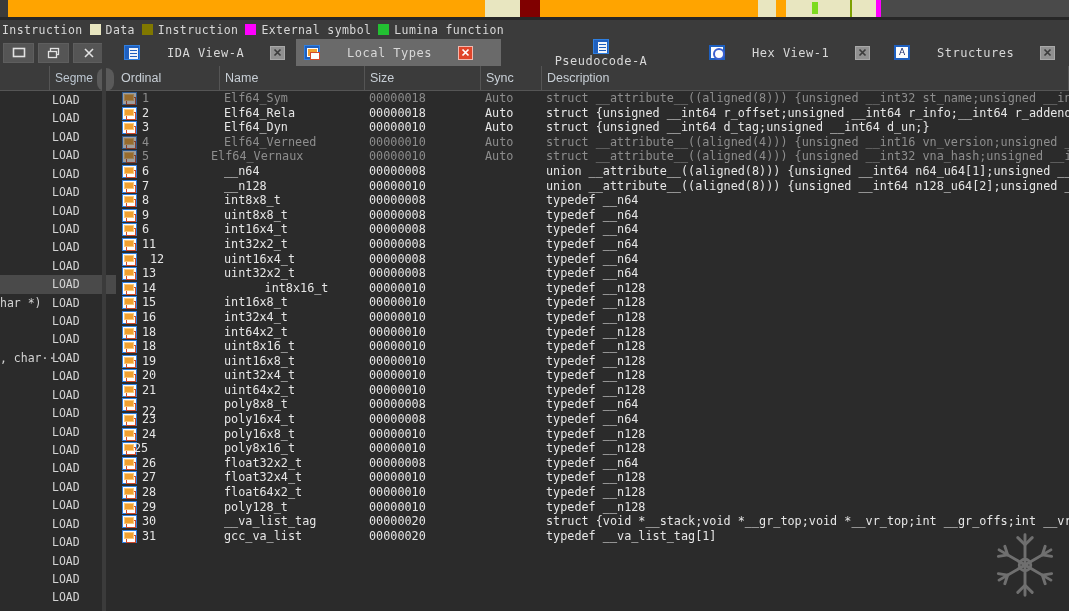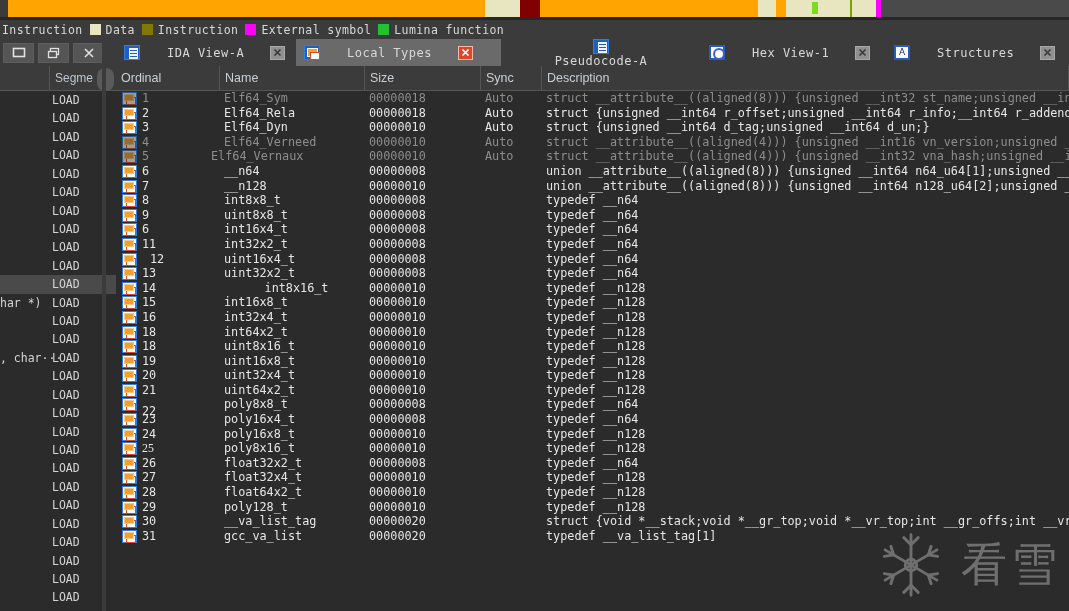--- a/index.html
+++ b/index.html
@@ -547,21 +547,21 @@
         <div class="trow">
           <span class="rowicon"></span>
           <span class="tcell" style="left: 26px; width: 78px;">24</span>
           <span class="tcell" style="left: 108px; width: 145px;">poly16x8_t</span>
           <span class="tcell" style="left: 253px; width: 116px;">00000010</span>
           <span class="tcell" style="left: 369px; width: 61px;"></span>
           <span class="tcell" style="left: 430px; width: 557px;">typedef __n128</span>
         </div>
         <div class="trow">
           <span class="rowicon"></span>
-          <span class="tcell" style="left: 26px; width: 78px; font-family: Liberation Serif, serif;">25</span>
+          <span class="tcell" style="left: 18px; width: 78px;">25</span>
           <span class="tcell" style="left: 108px; width: 145px;">poly8x16_t</span>
           <span class="tcell" style="left: 253px; width: 116px;">00000010</span>
           <span class="tcell" style="left: 369px; width: 61px;"></span>
           <span class="tcell" style="left: 430px; width: 557px;">typedef __n128</span>
         </div>
         <div class="trow">
           <span class="rowicon"></span>
           <span class="tcell" style="left: 26px; width: 78px;">26</span>
           <span class="tcell" style="left: 108px; width: 145px;">float32x2_t</span>
           <span class="tcell" style="left: 253px; width: 116px;">00000008</span>
@@ -614,17 +614,16 @@
   <div class="wm">
     <svg width="72" height="72" viewBox="0 0 100 100">
       <g stroke="#9a9a9a" stroke-width="4" fill="none" stroke-linecap="round">
         <path d="M50 8 V92 M14 29 L86 71 M14 71 L86 29"></path>
         <path d="M50 22 L40 12 M50 22 L60 12 M50 78 L40 88 M50 78 L60 88"></path>
         <path d="M26 36 L13 38 M26 36 L22 24 M74 64 L87 62 M74 64 L78 76"></path>
         <path d="M26 64 L13 62 M26 64 L22 76 M74 36 L87 38 M74 36 L78 24"></path>
         <circle cx="50" cy="50" r="8"></circle>
       </g>
     </svg>
-    <span class="wmtext">看雪</span>
   </div>
 
 <div style="position: absolute; top: 2px; width: 6px; height: 12px; background: rgb(125, 219, 31); left: 812px;"></div>
   </div>
 
 </body></html>

